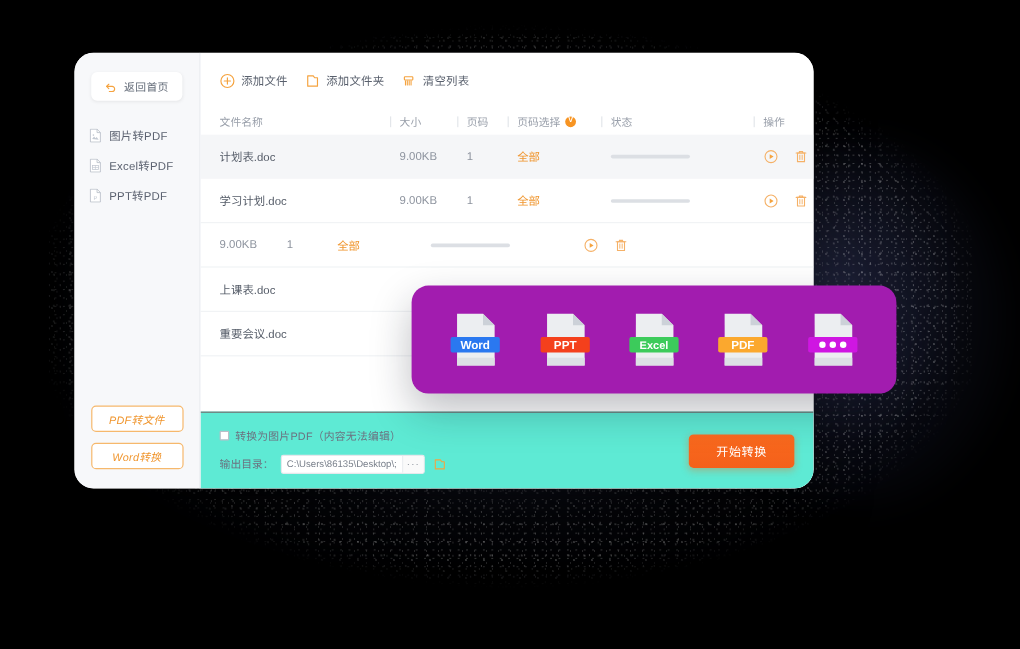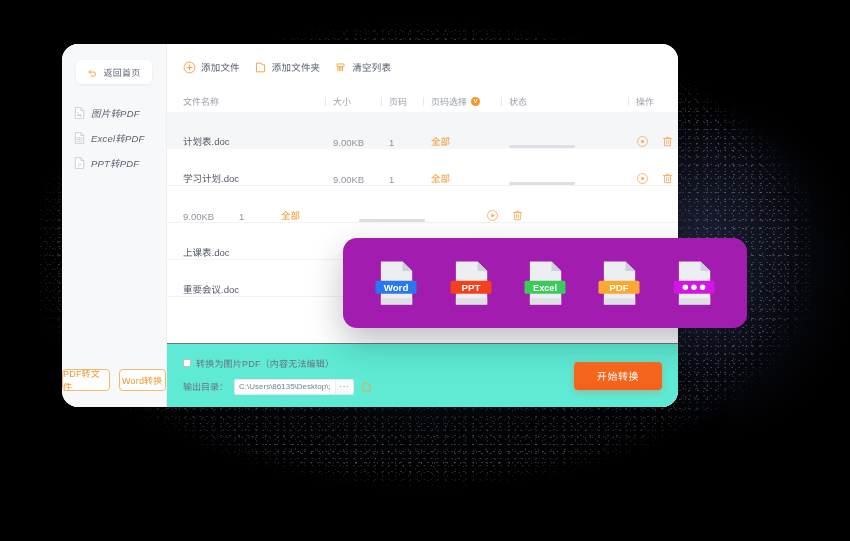--- a/index.html
+++ b/index.html
@@ -70,33 +70,33 @@
     box-shadow: 0 1px 3px rgba(0,0,0,.07);
     display: flex; align-items: center; justify-content: center; gap: 5px;
     cursor: pointer;
   }
   .back-btn .lbl { font-size: 9px; color: #636b78; letter-spacing: .3px; }
   .back-arrow { width: 11px; height: 11px; display: block; }
 
   .nav { margin-top: 16px; }
   .nav-item {
     height: 25px; display: flex; align-items: center; gap: 6px;
-    padding-left: 12px; cursor: pointer; position: relative; font-style: italic;
+    padding-left: 12px; cursor: pointer; position: relative;
   }
   .nav-item .nlbl { font-size: 9.5px; color: #5c6270; letter-spacing: .2px; }
   .nav-item.active { background: #fdf4ea; }
   .nav-item.active .nlbl { color: #f29230; }
   .nav-item.active::before {
     content: ""; position: absolute; left: 0; top: 0; bottom: 0; width: 2px; background: #f5a33f;
   }
   .doc-ico { width: 11px; height: 12px; flex: 0 0 11px; display: block; }
 
   .side-actions {
     position: absolute; left: 0; right: 0; bottom: 16px;
-    display: flex; align-items: center; gap: 9px;
+    display: flex; flex-direction: column; align-items: center; gap: 9px; font-style: italic;
   }
   .ghost-btn {
     width: 77px; height: 22px; border: 1px solid #f6b86c; border-radius: 4px;
     background: #fff; color: #f0962f; font-size: 9px;
     display: flex; align-items: center; justify-content: center; cursor: pointer;
     letter-spacing: .2px;
   }
 
   
   .content { flex: 1; display: flex; flex-direction: column; min-width: 0; background: #fff; }
@@ -120,21 +120,21 @@
   .c-stat { flex: 0 0 90px; }
   .c-act  { flex: 1; margin-left: 37px; }
   .v-badge {
     width: 9px; height: 9px; border-radius: 50%;
     background: #f79422; color: #fff; font-size: 6px; line-height: 9px;
     text-align: center; font-weight: bold;
   }
 
   .tbody { flex: 1; overflow: hidden; }
   .trow {
-    display: flex; align-items: flex-end; height: 37px; padding: 0 16px;
+    display: flex; align-items: center; height: 37px; padding: 0 16px;
     border-bottom: 1px solid #f1f3f5; font-size: 9.5px; color: #5a6插;
   }
   .trow { color: #5a6插; }
   .trow .c-name { color: #555c68; }
   .trow .c-size, .trow .c-page { color: #8e949f; }
   .trow.highlight { background: #f5f6f8; border-bottom-color: transparent; }
   .sel-link { color: #f0962f; cursor: pointer; font-size: 9.5px; }
   .prog { width: 66px; height: 3px; border-radius: 2px; background: #dcdfe4; }
   .acts { display: flex; align-items: center; gap: 12px; }
   .act-ico { width: 13px; height: 13px; display: block; cursor: pointer; }

